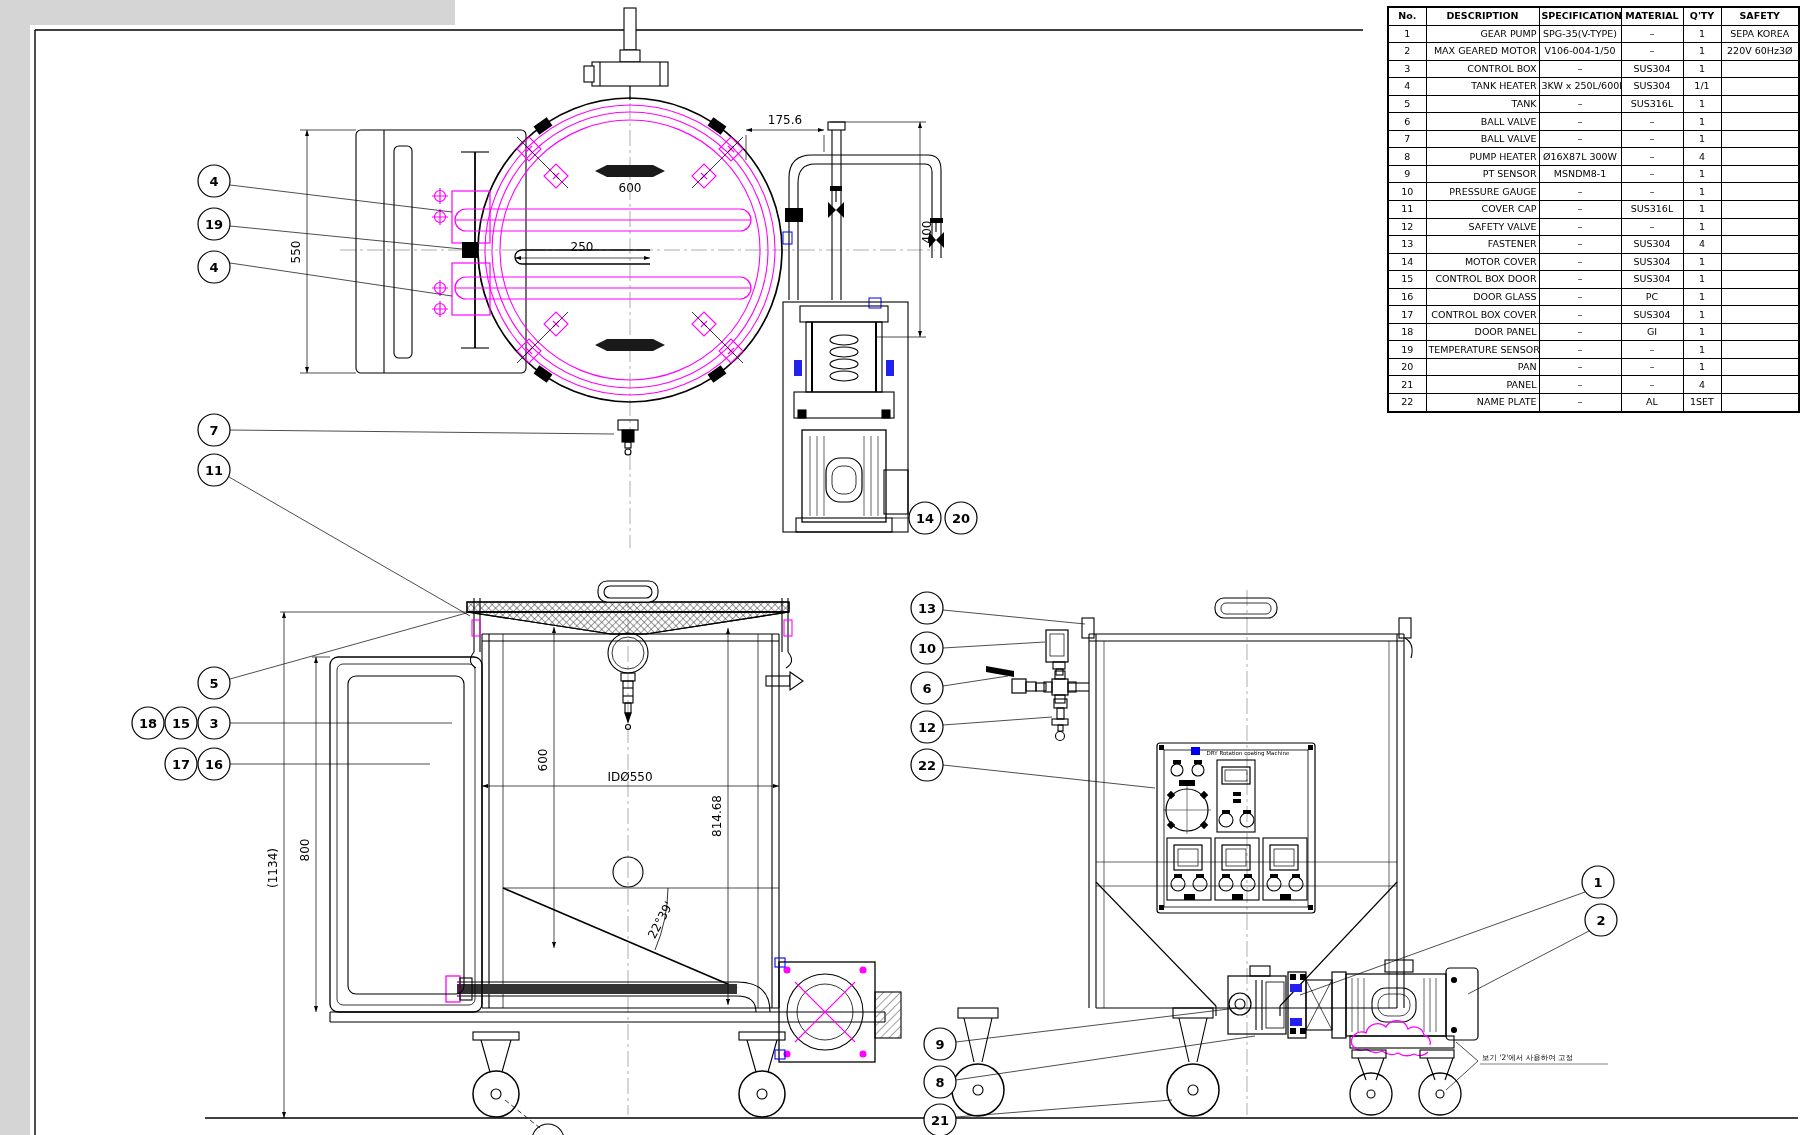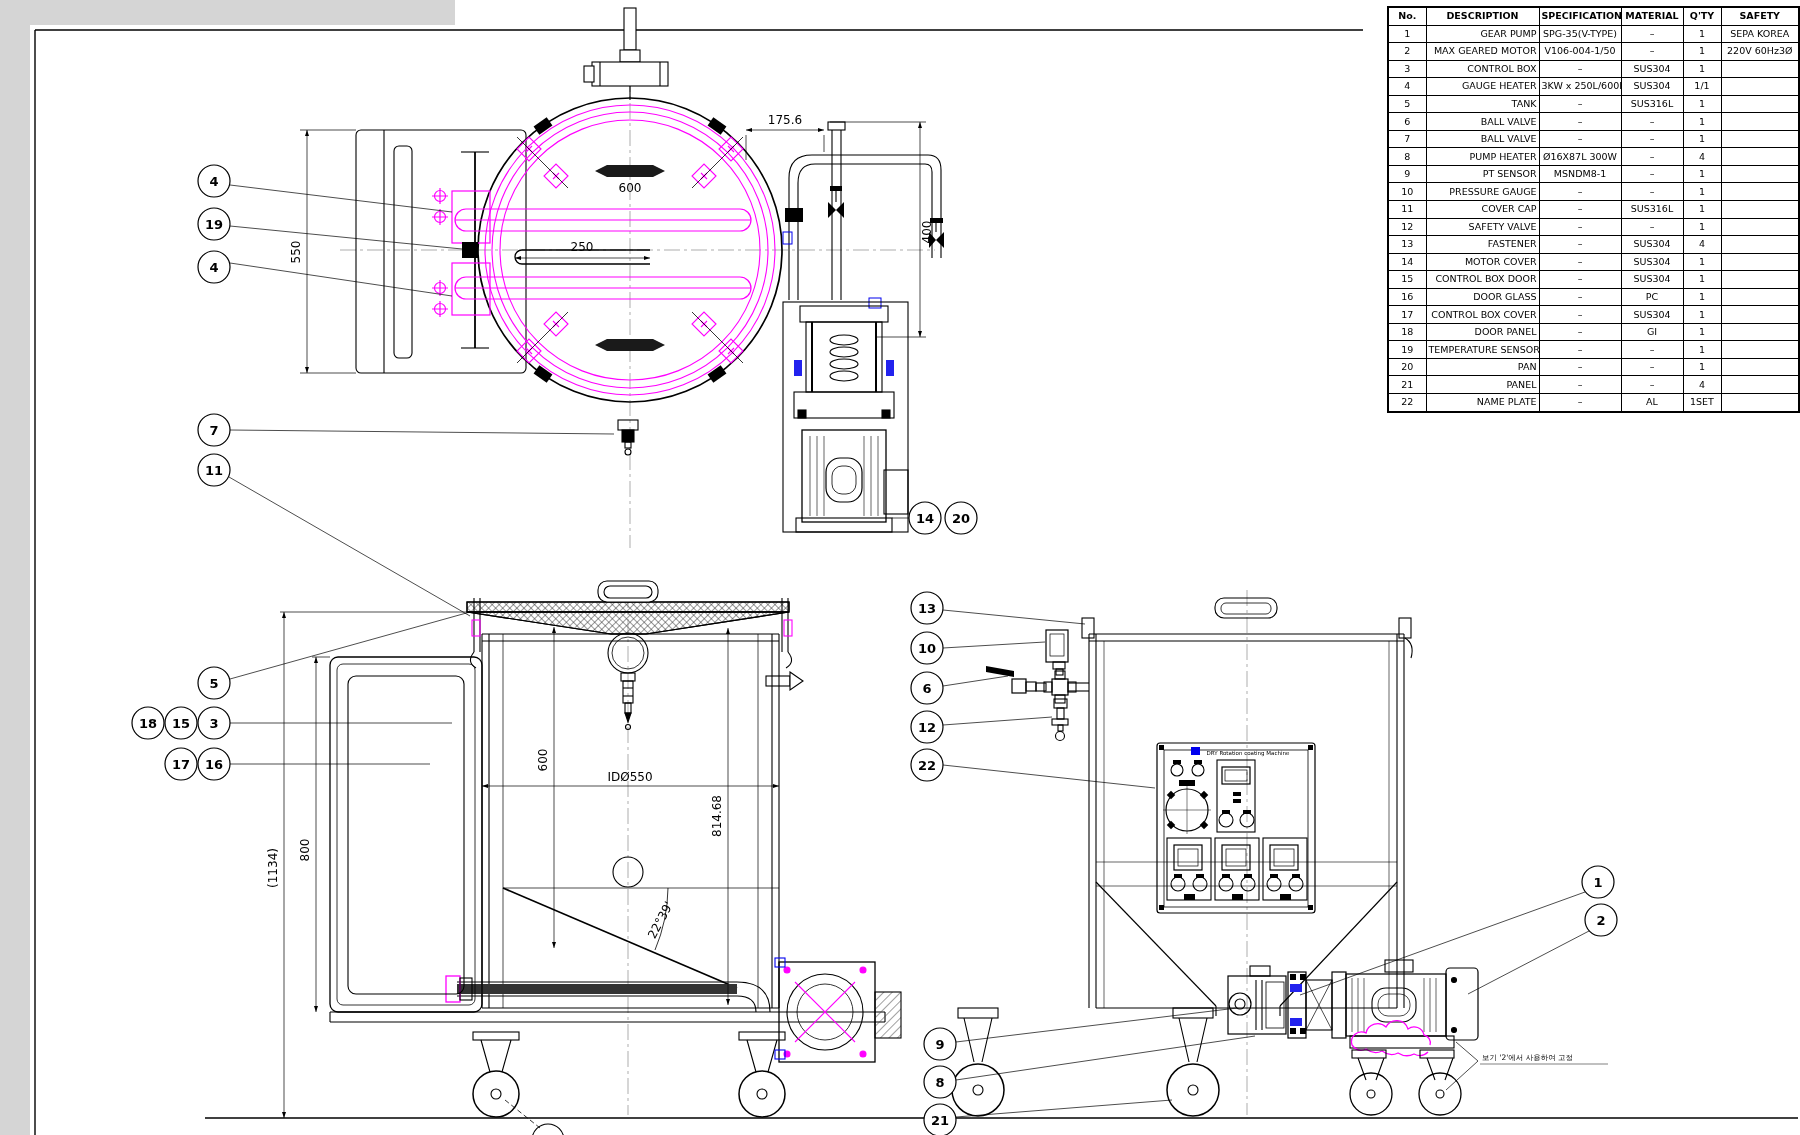--- a/index.html
+++ b/index.html
@@ -644,21 +644,21 @@
           <tr>
             <td>3</td>
             <td>CONTROL BOX</td>
             <td>–</td>
             <td>SUS304</td>
             <td>1</td>
             <td></td>
           </tr>
           <tr>
             <td>4</td>
-            <td>GAUGE HEATER</td>
+            <td>TANK HEATER</td>
             <td>3KW x 250L/600L</td>
             <td>SUS304</td>
             <td>1/1</td>
             <td></td>
           </tr>
           <tr>
             <td>5</td>
             <td>TANK</td>
             <td>–</td>
             <td>SUS316L</td>

